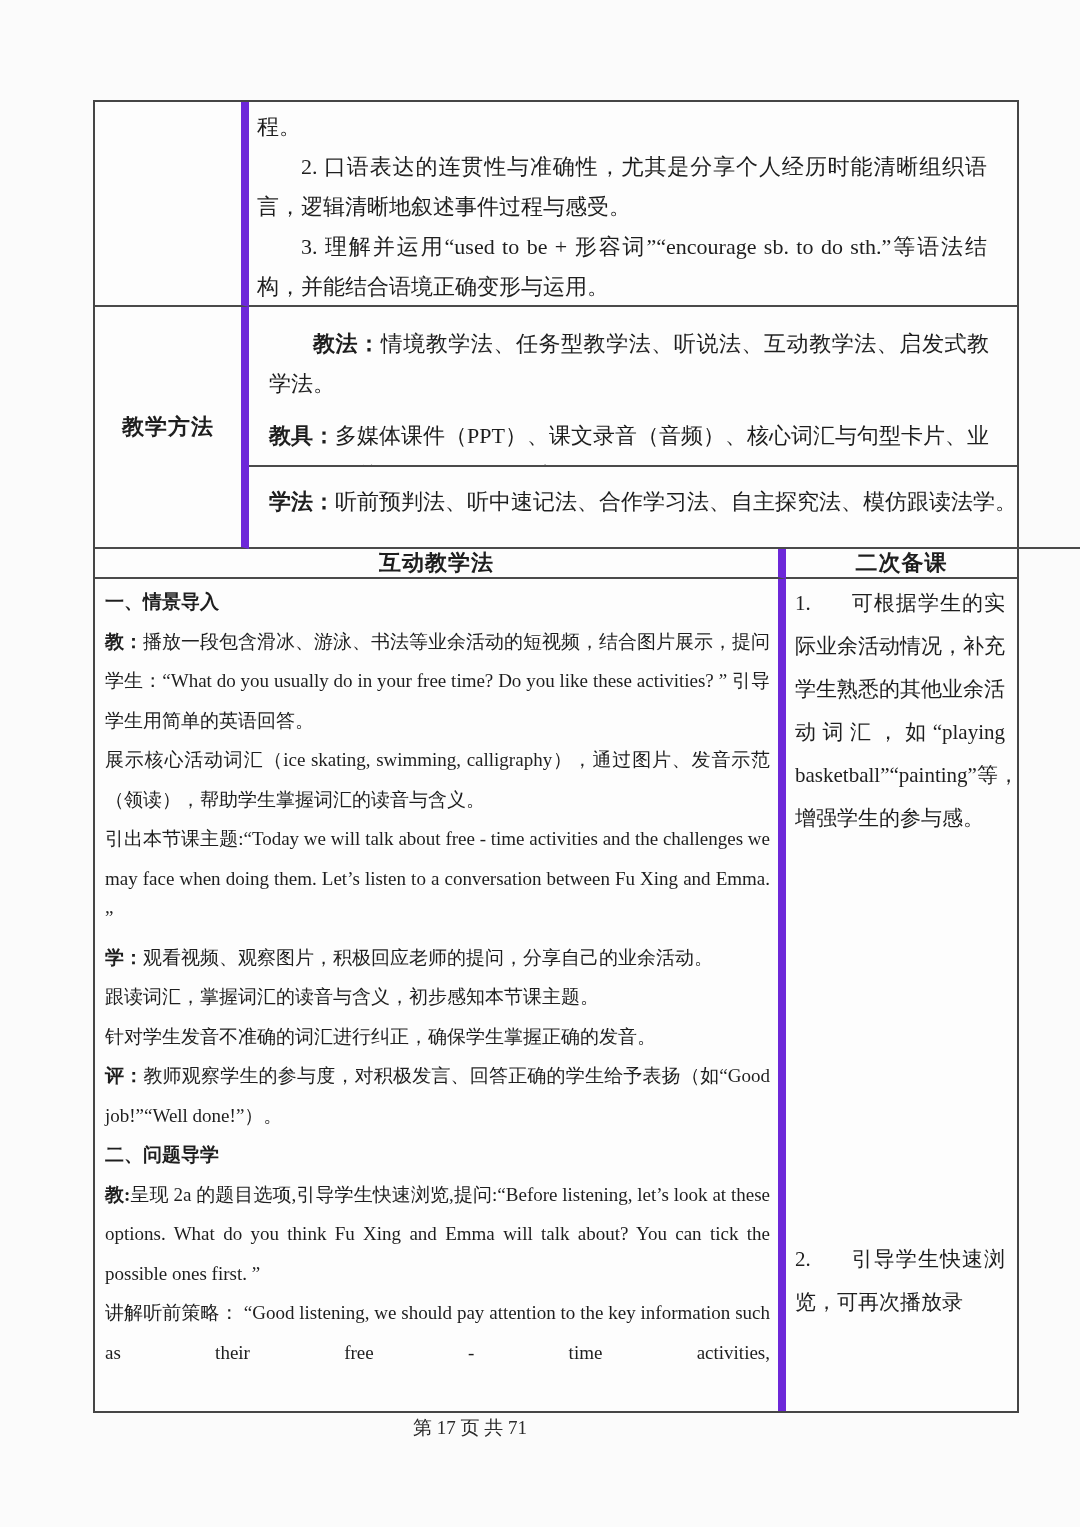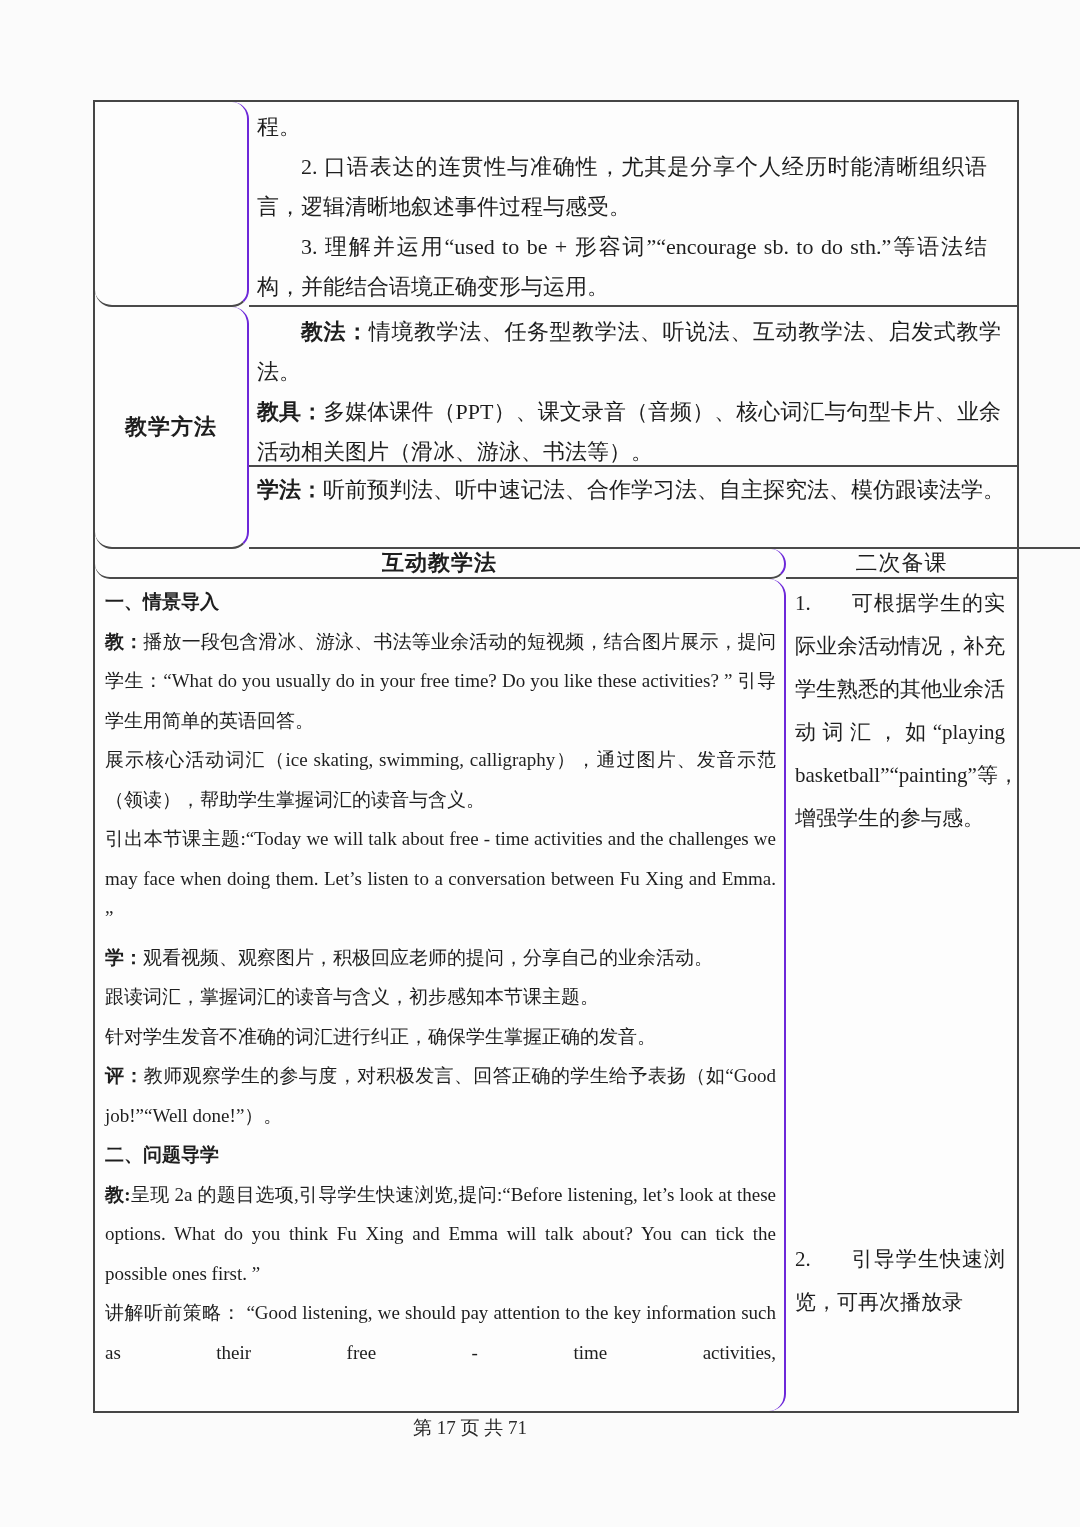--- a/index.html
+++ b/index.html
@@ -21,50 +21,50 @@
     height: 1313px;
     border: 2px solid #454545;
     box-sizing: border-box;
     background: #fdfdfd;
   }
   .cell {
     position: absolute;
     box-sizing: border-box;
     overflow: hidden;
   }
-  .br { border-right: 2px solid #6d28d9; border-radius: 17px; }
+  .br { border-right: 8px solid #6d28d9; }
   .bb { border-bottom: 2px solid #4a4a4a; }
 
   
   .cell-obj-label  { left: 0;   top: 0; width: 154px; height: 205px; }
   .cell-obj-text   { left: 154px; top: 0; width: 768px; height: 205px;
                      padding: 5px 30px 0 8px; font-size: 22px; line-height: 40px;
                      text-align: justify; }
   .cell-obj-text p { margin: 0; }
   .indent { text-indent: 2em; }
 
   
   .cell-methods-label { left: 0; top: 205px; width: 154px; height: 242px;
                         display: flex; align-items: center; justify-content: center;
                         font-size: 22px; font-weight: bold; letter-spacing: 1px; }
   .cell-methods-teach { left: 154px; top: 205px; width: 768px; height: 160px;
                         padding: 5px 16px 0 8px; font-size: 22px; line-height: 40px;
                         text-align: justify; }
   .cell-methods-learn { left: 154px; top: 365px; width: 892px; height: 82px;
                         padding: 4px 16px 0 8px; font-size: 22px; line-height: 37px;
                         text-align: justify; }
-  .cell-methods-teach p, .cell-methods-learn p { margin: 0; }
+  .cell-methods-teach p, .cell-methods-learn p { margin: 12px; }
 
   
   .cell-proc-head  { left: 0;     top: 447px; width: 691px; height: 30px;
                      display: flex; align-items: center; justify-content: center;
                      font-size: 22px; font-weight: bold; letter-spacing: 1px; }
   .cell-notes-head { left: 691px; top: 447px; width: 231px; height: 30px;
                      display: flex; align-items: center; justify-content: center;
-                     font-size: 22px; font-weight: normal; letter-spacing: 1px; }
+                     font-size: 22px; font-weight: bold; letter-spacing: 1px; }
 
   
   .cell-proc  { left: 0;     top: 477px; width: 691px; height: 832px;
                 padding: 3px 8px 0 10px; font-size: 19px; line-height: 39.5px;
                 text-align: justify; }
   .cell-proc p { margin: 0; }
   .cell-notes { left: 691px; top: 477px; width: 231px; height: 832px;
                 padding: 3px 12px 0 9px; font-size: 21px; line-height: 43px;
                 text-align: justify; }
   .cell-notes p { margin: 0; }

